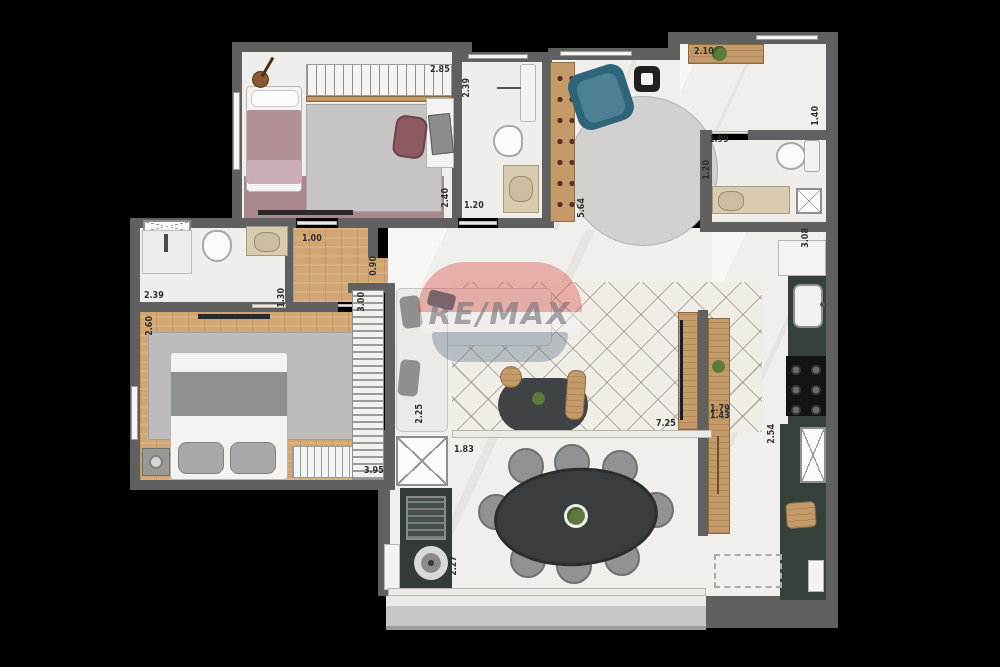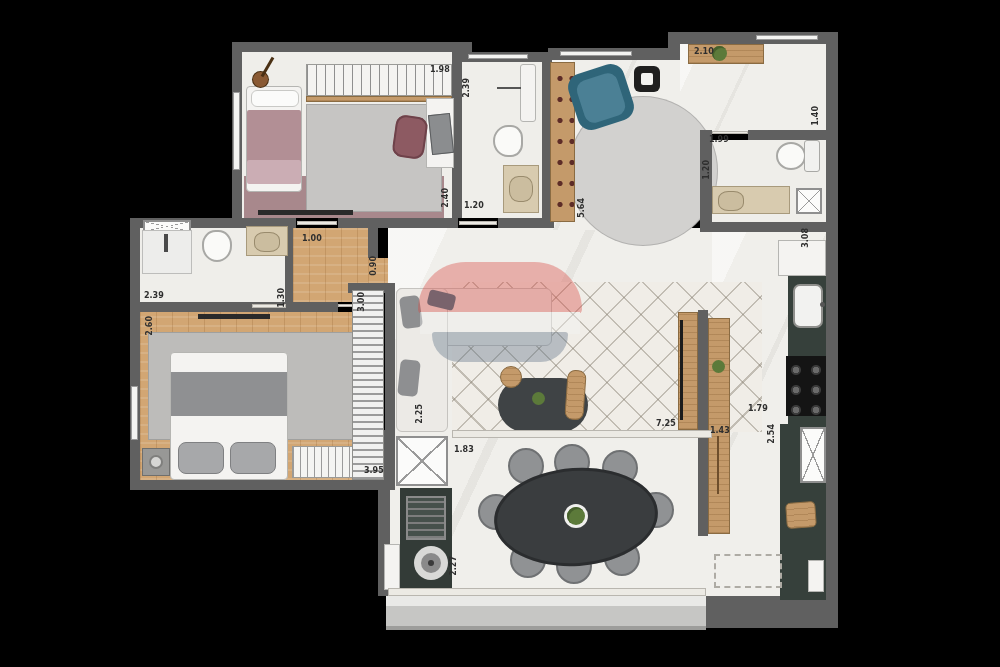--- a/index.html
+++ b/index.html
@@ -178,44 +178,45 @@
   <div class="abs" style="left:406px;top:496px;width:40px;height:44px;background:#46504b;border:2px solid #8a8a8a;box-sizing:border-box;background-image:repeating-linear-gradient(0deg,#7d7d7d 0 2px,rgba(0,0,0,0) 2px 7px);"></div>
   <div class="abs" style="left:414px;top:546px;width:34px;height:34px;background:#d9d9d7;border-radius:50%;box-shadow:0 0 0 5px #23292
 6;"></div>
   <div class="abs" style="left:421px;top:553px;width:20px;height:20px;background:#8a8a8a;border-radius:50%;"></div>
   <div class="abs" style="left:428px;top:560px;width:6px;height:6px;background:#3a3a3a;border-radius:50%;"></div>
   <div class="white-furn" style="left:384px;top:544px;width:16px;height:46px;"></div>
 
   <div class="abs" style="left:386px;top:596px;width:320px;height:34px;background:linear-gradient(180deg,#e9e9e7 0 10px,#c6c6c4 10px 30px,#9d9d9b 30px);"></div>
   <div class="door" style="left:388px;top:588px;width:318px;height:8px;"></div>
 
-  <span class="dim" style="left:430px;top:66px;">1.98</span>
+  <span class="dim" style="left:430px;top:66px;">2.85</span>
   <span class="dim v" style="left:463px;top:78px;">2.39</span>
   <span class="dim v" style="left:442px;top:188px;">2.40</span>
   <span class="dim" style="left:464px;top:202px;">1.20</span>
   <span class="dim v" style="left:578px;top:198px;">5.64</span>
   <span class="dim" style="left:694px;top:48px;">2.10</span>
   <span class="dim v" style="left:812px;top:106px;">1.40</span>
   <span class="dim" style="left:709px;top:136px;">1.99</span>
   <span class="dim v" style="left:703px;top:160px;">1.20</span>
   <span class="dim v" style="left:802px;top:228px;">3.08</span>
   <span class="dim" style="left:302px;top:235px;">1.00</span>
   <span class="dim v" style="left:370px;top:256px;">0.90</span>
   <span class="dim v" style="left:278px;top:288px;">1.30</span>
   <span class="dim" style="left:144px;top:292px;">2.39</span>
   <span class="dim v" style="left:146px;top:316px;">2.60</span>
   <span class="dim v" style="left:358px;top:292px;">3.00</span>
   <span class="dim v" style="left:416px;top:404px;">2.25</span>
   <span class="dim" style="left:364px;top:467px;">3.95</span>
   <span class="dim" style="left:656px;top:420px;">7.25</span>
-  <span class="dim" style="left:710px;top:405px;margin-left:38px;">1.79</span>
-  <span class="dim" style="left:710px;top:427px;">1.43</span>
+  <span class="dim" style="left:710px;top:405px;">1.79</span>
+  <span class="dim" style="left:710px;top:412px;">1.43</span>
   <span class="dim v" style="left:768px;top:424px;">2.54</span>
   <span class="dim" style="left:454px;top:446px;">1.83</span>
   <span class="dim v" style="left:450px;top:556px;">2.27</span>
 
   <div class="abs" style="left:418px;top:262px;width:164px;height:102px;opacity:.38;pointer-events:none;">
     <div class="abs" style="left:0;top:0;width:164px;height:52px;background:#d94a43;border-radius:82px 82px 8px 8px;"></div>
     <div class="abs" style="left:2px;top:50px;width:160px;height:22px;background:#f5f5f5;"></div>
     <div class="abs" style="left:14px;top:70px;width:136px;height:30px;background:#5e7287;border-radius:6px 6px 60px 60px;"></div>
   </div>
+  <div class="abs" style="left:400px;top:296px;width:200px;text-align:center;font-size:30px;font-weight:bold;font-style:italic;letter-spacing:2px;color:rgba(110,112,118,.6);pointer-events:none;">RE/MAX</div>
 
 </div>
 
 </body></html>

